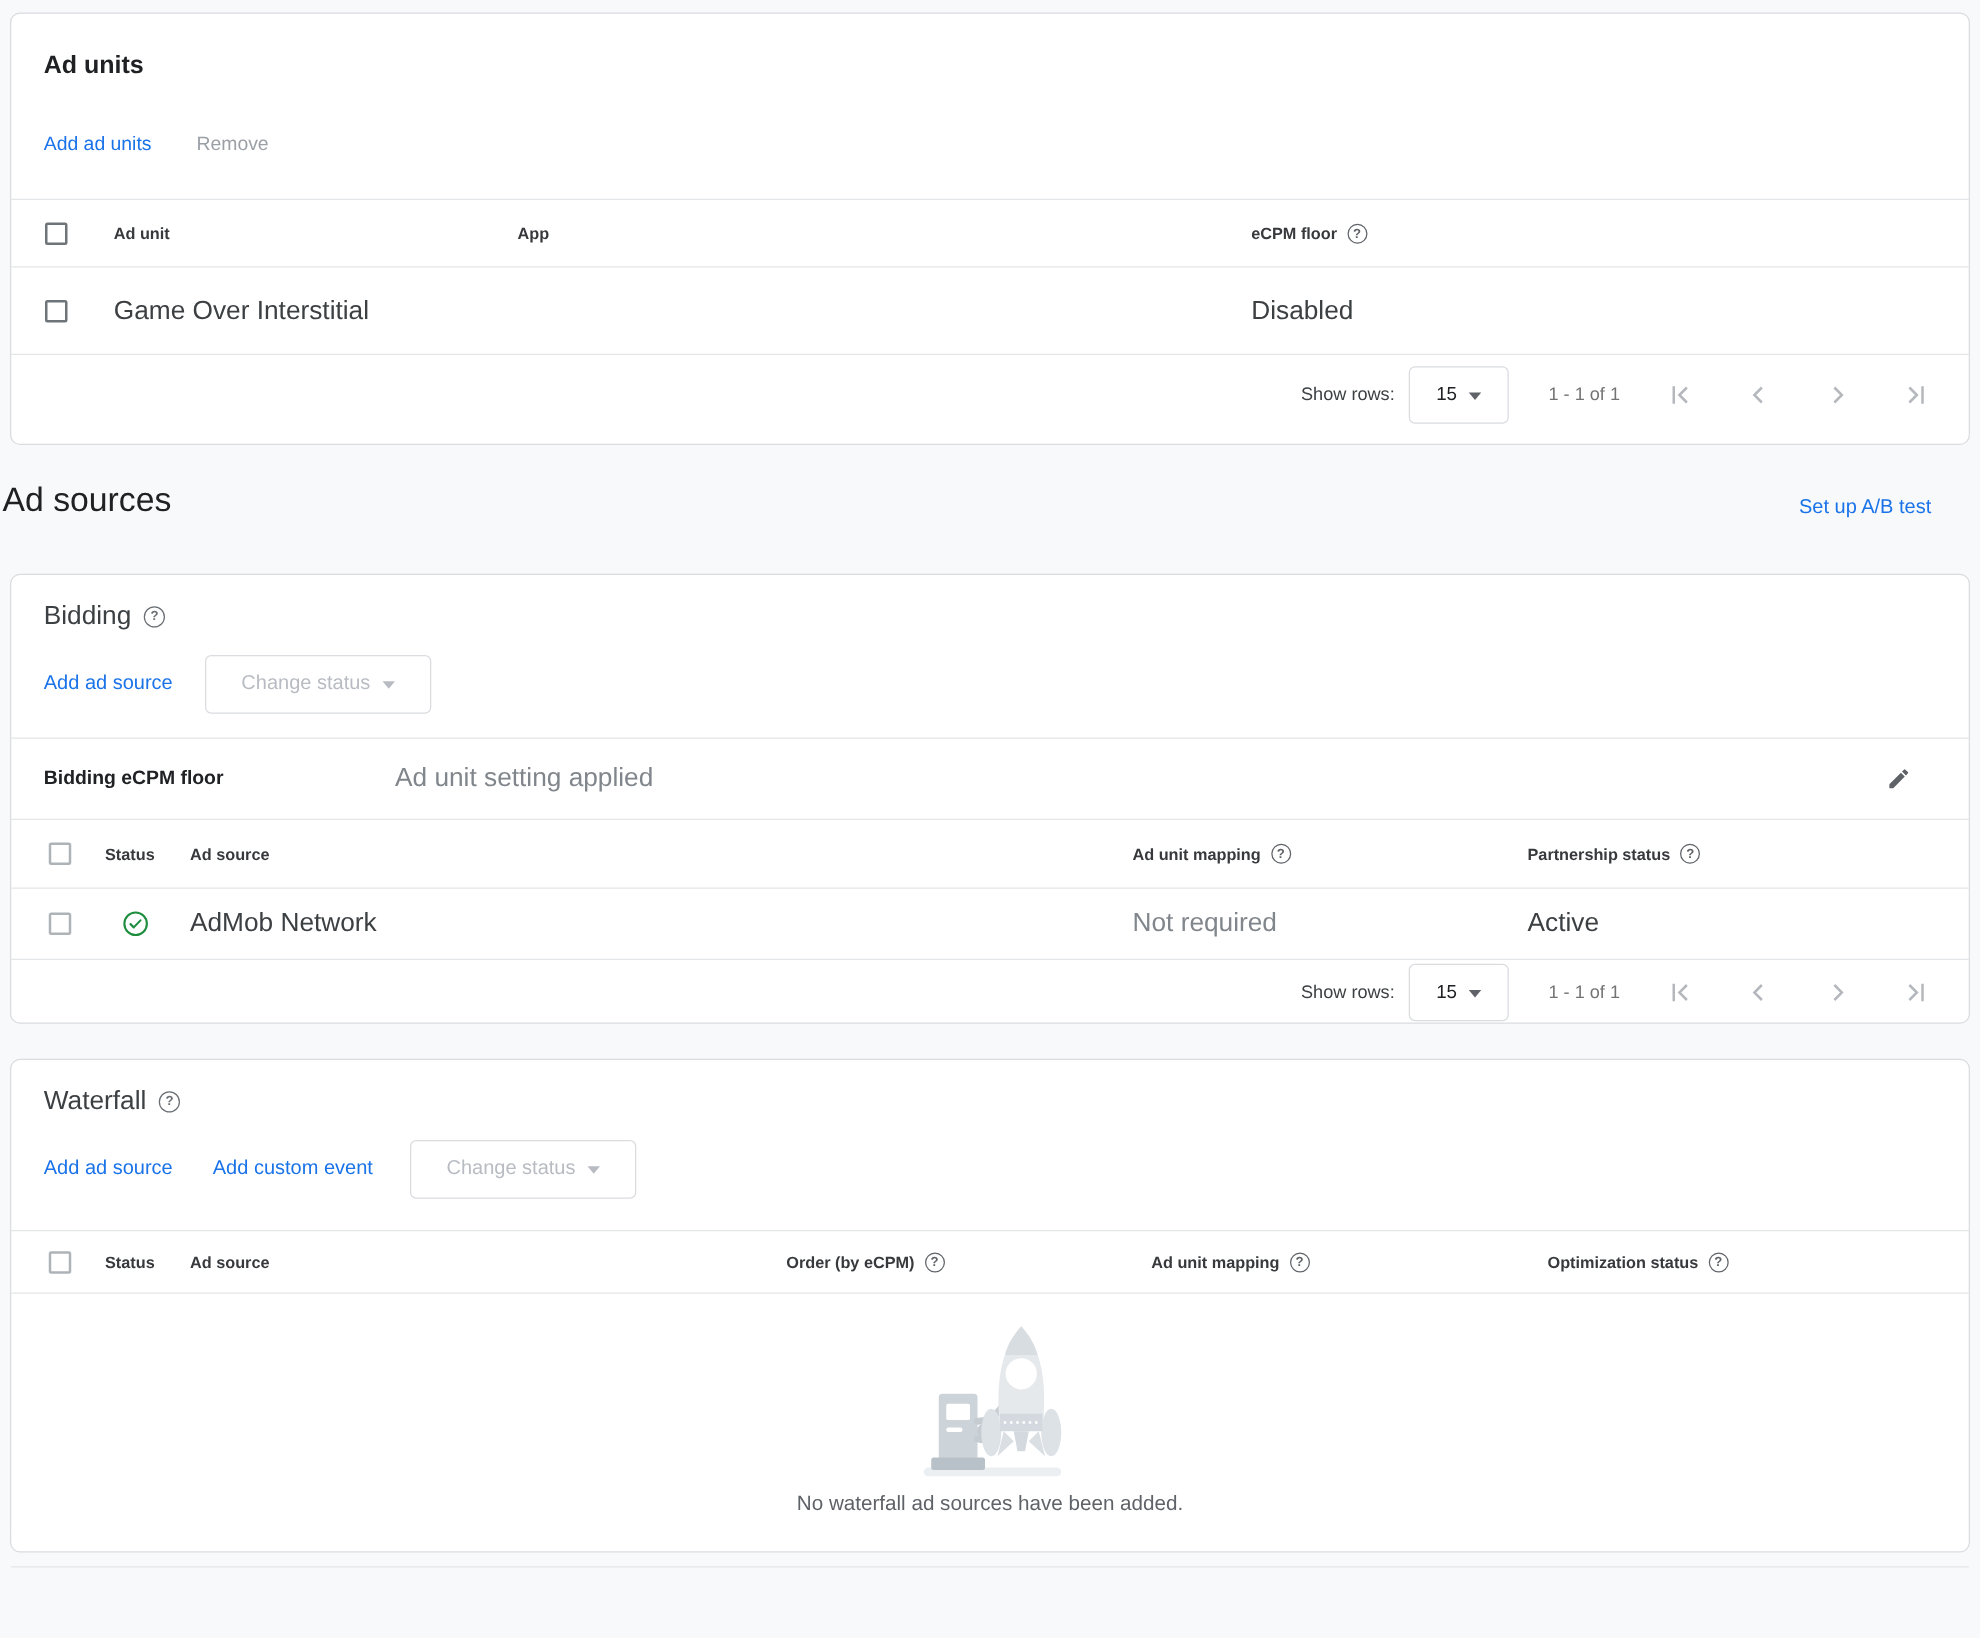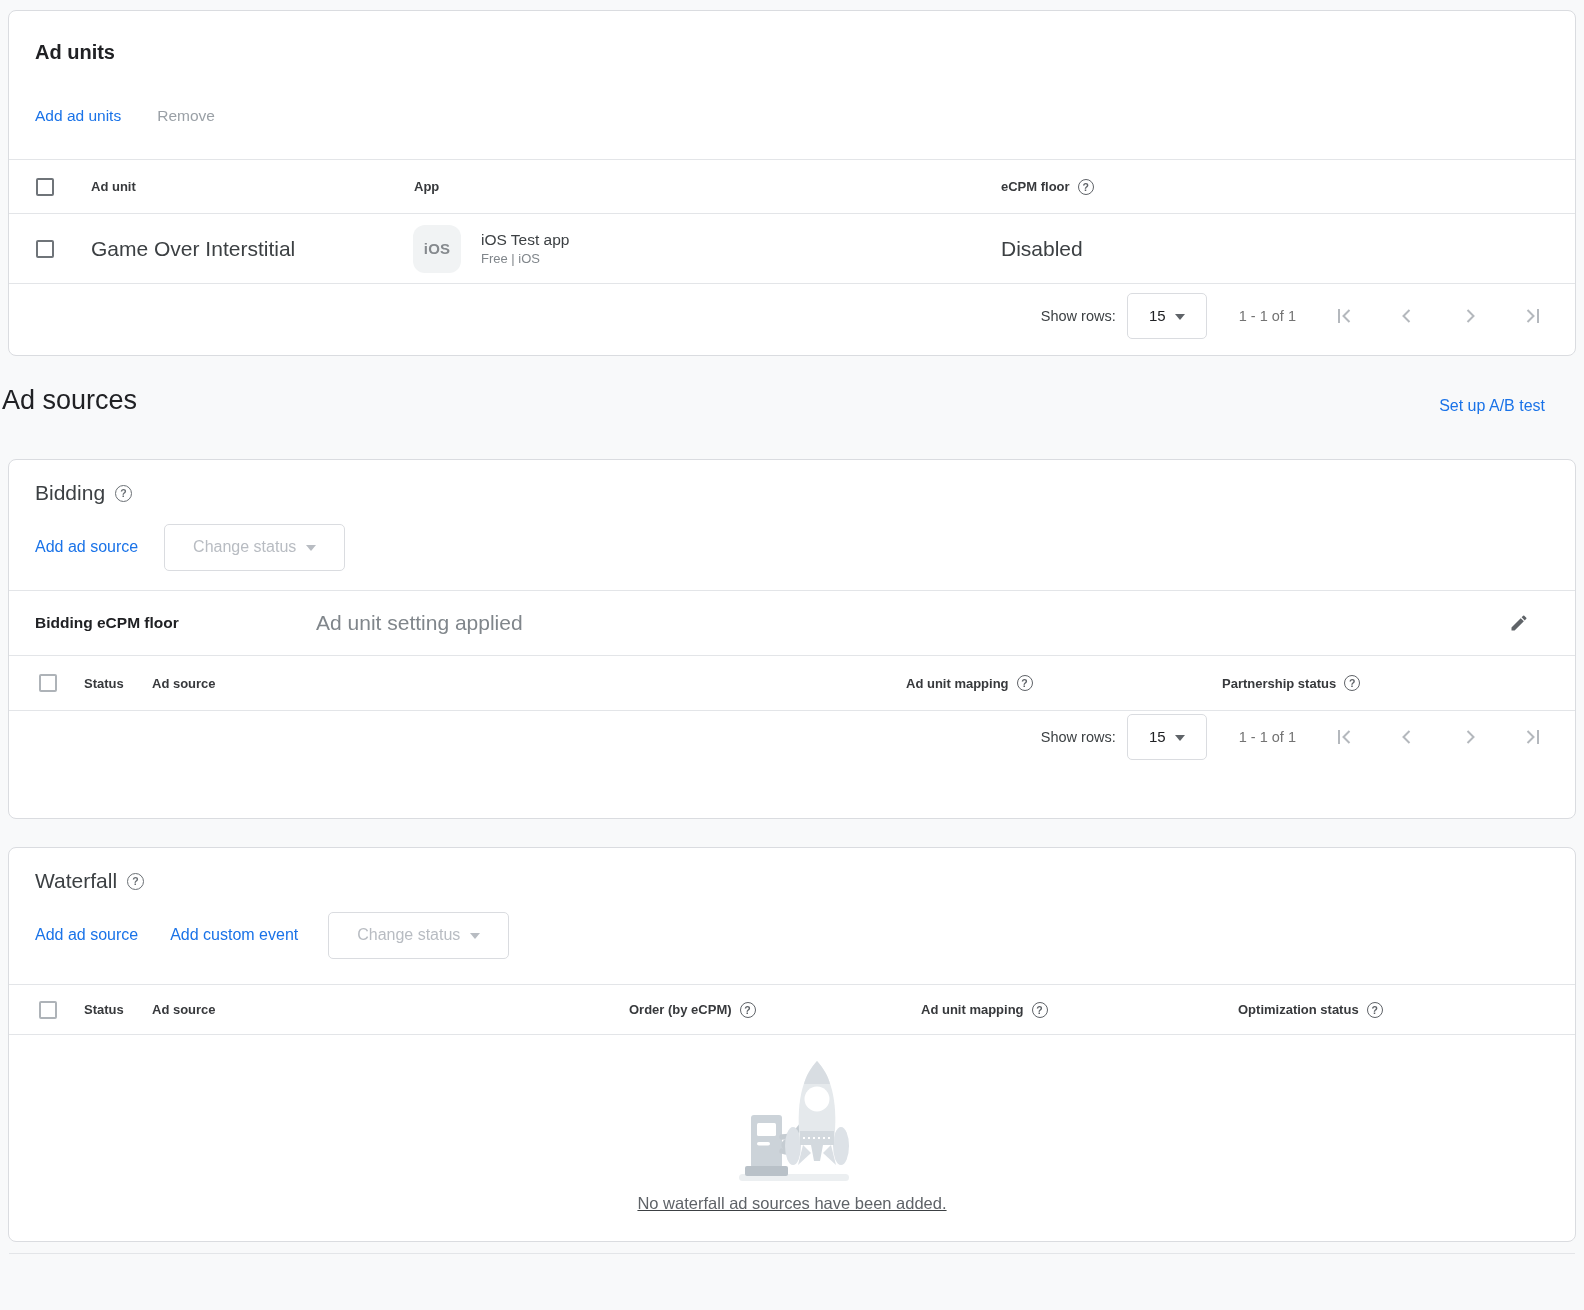--- a/index.html
+++ b/index.html
@@ -4,21 +4,21 @@
 <style>
   * { margin:0; padding:0; box-sizing:border-box; }
   html,body { width:1584px; height:1310px; background:#f8f9fa;
     font-family:"Liberation Sans", sans-serif; color:#3c4043; overflow:hidden; }
 
   .card { background:#fff; border:1px solid #dadce0; border-radius:8px;
     margin-left:8px; width:1568px; position:relative; }
 
   #card-adunits { margin-top:10px; height:346px; }
   #card-bidding { height:360px; }
-  #card-waterfall { margin-top:28px; height:395px;text-decoration:underline; }
+  #card-waterfall { margin-top:28px; height:395px; }
 
   .card-head { position:relative; }
   #card-adunits .card-head { height:148px; }
   #card-bidding .card-head { height:130px; }
   #card-waterfall .card-head { height:136px; }
 
   .h1 { position:absolute; left:26px; top:30px; font-size:20px; font-weight:700; color:#202124; }
   .h2 { position:absolute; left:26px; top:21px; font-size:21px; font-weight:400; color:#3c4043;
         display:flex; align-items:center; }
   .actions { position:absolute; left:26px; top:88px; display:flex; align-items:center; height:34px; }
@@ -109,27 +109,20 @@
     <div class="cell th" style="left:405px">App</div>
     <div class="cell th" style="left:992px">
       <span>eCPM floor</span>
       <span class="help">?</span>
     </div>
   </div>
 
   <div class="row trow">
     <span class="cb" style="left:27px"></span>
     <div class="cell td" style="left:82px">Game Over Interstitial</div>
-    <div class="cell" style="left:404px; gap:20px">
-      <div class="app-icon">iOS</div>
-      <div class="app-text">
-        <div class="name">iOS Test app</div>
-        <div class="meta">Free | iOS</div>
-      </div>
-    </div>
     <div class="cell td" style="left:992px">Disabled</div>
   </div>
 
   <div class="tfoot">
     <span class="pg-label">Show rows:</span>
     <div class="pg-select">
       <span>15</span>
       <span class="caret-dn"></span>
     </div>
     <span class="pg-range">1 - 1 of 1</span>
@@ -197,20 +190,32 @@
     <div class="cell th" style="left:897px">
       <span>Ad unit mapping</span>
       <span class="help">?</span>
     </div>
     <div class="cell th" style="left:1213px">
       <span>Partnership status</span>
       <span class="help">?</span>
     </div>
   </div>
 
+  <div class="row trow">
+    <span class="cb cb-light" style="left:30px"></span>
+    <span class="status-ic">
+      <svg width="21" height="21" viewBox="0 0 21 21" fill="none">
+          <circle cx="10.5" cy="10.5" r="9" stroke="#1e8e3e" stroke-width="1.7"></circle>
+          <path d="M6.4 10.8l2.6 2.6 5.4-5.6" stroke="#1e8e3e" stroke-width="1.7" stroke-linecap="round" stroke-linejoin="round"></path>
+        </svg>
+    </span>
+    <div class="cell td" style="left:143px">AdMob Network</div>
+    <div class="cell td td-gray" style="left:897px">Not required</div>
+    <div class="cell td" style="left:1213px">Active</div>
+  </div>
 
   <div class="tfoot">
     <span class="pg-label">Show rows:</span>
     <div class="pg-select">
       <span>15</span>
       <span class="caret-dn"></span>
     </div>
     <span class="pg-range">1 - 1 of 1</span>
     <div class="pg-icons">
       <span class="pg-btn">

